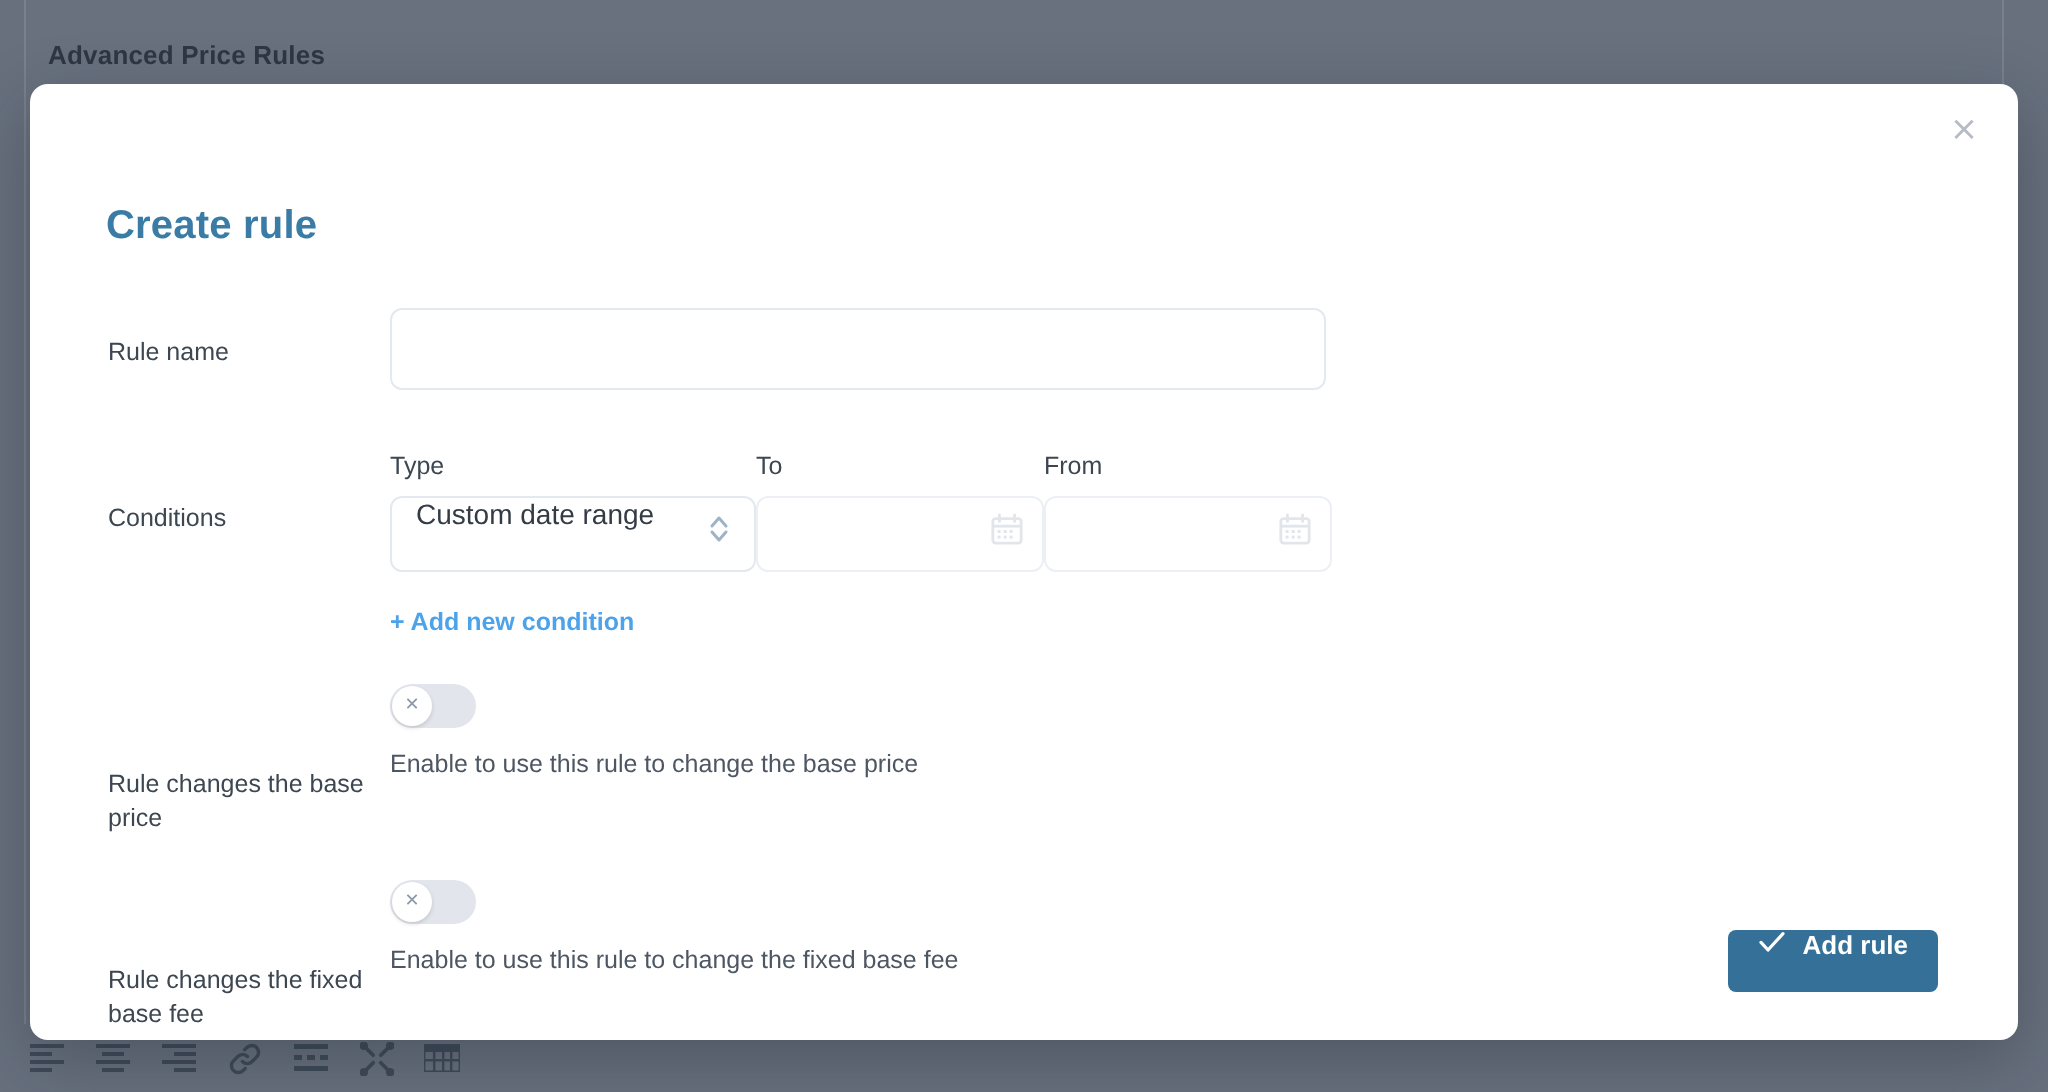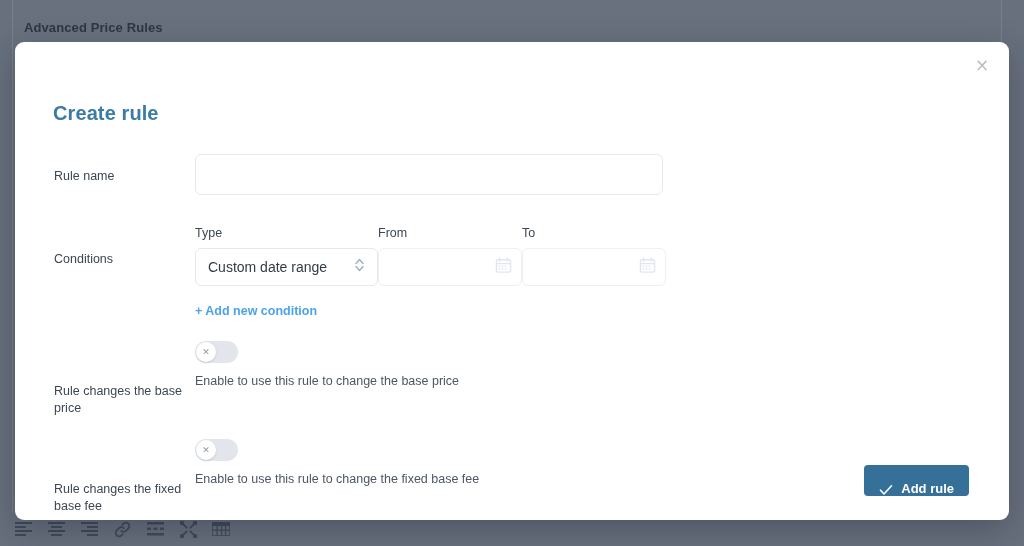--- a/index.html
+++ b/index.html
@@ -190,21 +190,21 @@
     position: relative;
     width: 183px;
   }
   .select-box {
     width: 183px;
     height: 38px;
     border: 1px solid #e4e8ef;
     border-radius: 6px;
     background: #fff;
     display: flex;
-    align-items: center;
+    align-items: flex-start;
     padding: 0 12px;
     font-size: 14px;
     color: #333b45;
     cursor: pointer;
   }
   .stepper-icon {
     position: absolute;
     right: 13px;
     top: 50%;
     transform: translateY(-50%);
@@ -290,21 +290,21 @@
     height: 31px;
     padding: 0 15px;
     border: none;
     border-radius: 4px;
     background: #357098;
     color: #ffffff;
     font-family: "Liberation Sans", sans-serif;
     font-size: 13px;
     font-weight: bold;
     display: flex;
-    align-items: flex-end;
+    align-items: flex-start;
     gap: 8px;
     cursor: pointer;
   }
   #add-rule-btn svg { display: block; }
 </style>
 </head>
 <body>
 
 <div id="backdrop">
   <div class="bg-panel">
@@ -402,20 +402,43 @@
           <div class="field-group">
             <div class="field-label">Type</div>
             <div class="select-wrap">
               <div class="select-box">
                 <span>Custom date range</span>
               </div>
               <span class="stepper-icon">
                 <svg width="11" height="16" viewBox="0 0 11 16" fill="none" stroke="currentColor" stroke-width="1.5" stroke-linecap="round" stroke-linejoin="round">
                   <path d="M2 6.5 L5.5 2.5 L9 6.5"></path>
                   <path d="M2 9.5 L5.5 13.5 L9 9.5"></path>
+                </svg>
+              </span>
+            </div>
+          </div>
+
+          <div class="field-group">
+            <div class="field-label">To</div>
+            <div class="date-wrap">
+              <input class="date-box" type="text" placeholder="" style="">
+              <span class="cal-icon">
+                <svg width="17" height="17" viewBox="0 0 18 18" fill="none" stroke="currentColor" stroke-width="1.5">
+                  <rect x="1.5" y="3.5" width="15" height="13" rx="1.5"></rect>
+                  <path d="M5 1.5 V5" stroke-linecap="round"></path>
+                  <path d="M13 1.5 V5" stroke-linecap="round"></path>
+                  <path d="M1.5 7.5 H16.5"></path>
+                  <g fill="currentColor" stroke="none">
+                    <rect x="4" y="9.5" width="1.6" height="1.6"></rect>
+                    <rect x="7.2" y="9.5" width="1.6" height="1.6"></rect>
+                    <rect x="10.4" y="9.5" width="1.6" height="1.6"></rect>
+                    <rect x="4" y="12.5" width="1.6" height="1.6"></rect>
+                    <rect x="7.2" y="12.5" width="1.6" height="1.6"></rect>
+                    <rect x="10.4" y="12.5" width="1.6" height="1.6"></rect>
+                  </g>
                 </svg>
               </span>
             </div>
           </div>
 
           <div class="field-group">
             <div class="field-label">From</div>
             <div class="date-wrap">
               <input class="date-box" type="text" placeholder="" style="">
               <span class="cal-icon">
@@ -430,43 +453,20 @@
                     <rect x="10.4" y="9.5" width="1.6" height="1.6"></rect>
                     <rect x="4" y="12.5" width="1.6" height="1.6"></rect>
                     <rect x="7.2" y="12.5" width="1.6" height="1.6"></rect>
                     <rect x="10.4" y="12.5" width="1.6" height="1.6"></rect>
                   </g>
                 </svg>
               </span>
             </div>
           </div>
 
-          <div class="field-group">
-            <div class="field-label">To</div>
-            <div class="date-wrap">
-              <input class="date-box" type="text" placeholder="" style="">
-              <span class="cal-icon">
-                <svg width="17" height="17" viewBox="0 0 18 18" fill="none" stroke="currentColor" stroke-width="1.5">
-                  <rect x="1.5" y="3.5" width="15" height="13" rx="1.5"></rect>
-                  <path d="M5 1.5 V5" stroke-linecap="round"></path>
-                  <path d="M13 1.5 V5" stroke-linecap="round"></path>
-                  <path d="M1.5 7.5 H16.5"></path>
-                  <g fill="currentColor" stroke="none">
-                    <rect x="4" y="9.5" width="1.6" height="1.6"></rect>
-                    <rect x="7.2" y="9.5" width="1.6" height="1.6"></rect>
-                    <rect x="10.4" y="9.5" width="1.6" height="1.6"></rect>
-                    <rect x="4" y="12.5" width="1.6" height="1.6"></rect>
-                    <rect x="7.2" y="12.5" width="1.6" height="1.6"></rect>
-                    <rect x="10.4" y="12.5" width="1.6" height="1.6"></rect>
-                  </g>
-                </svg>
-              </span>
-            </div>
-          </div>
-
         </div>
         <div id="add-cond">+ Add new condition</div>
       </div>
     </div>
 
     <div class="form-row toggle-row">
       <div class="row-label">Rule changes the base price</div>
       <div class="row-body">
         <span class="toggle">
           <span class="knob">✕</span>

